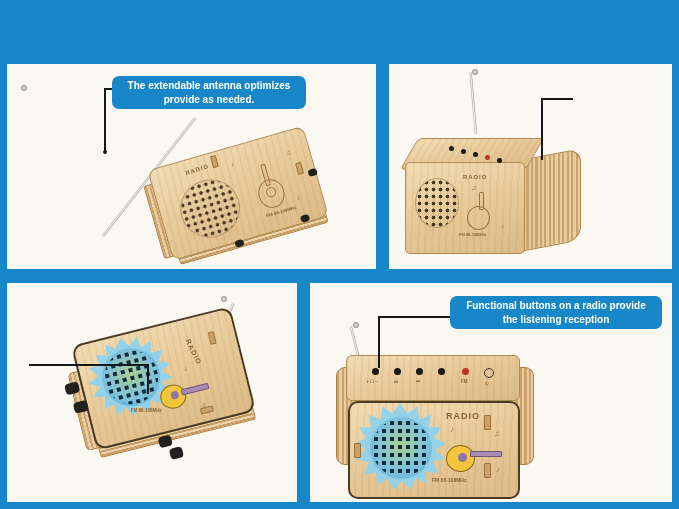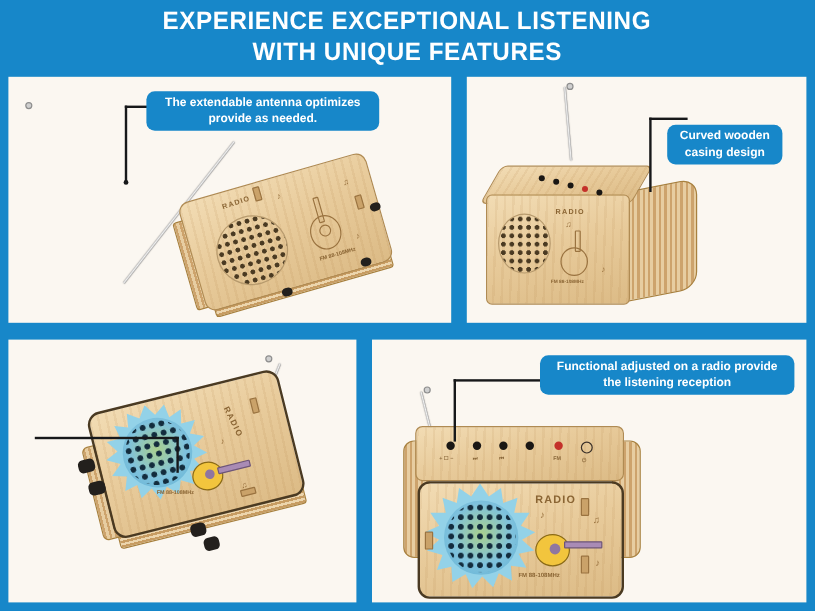--- a/index.html
+++ b/index.html
@@ -108,24 +108,20 @@
   .radio-word{position:absolute;color:#8a6534;font-weight:bold;letter-spacing:1px;}
   .fm-word{position:absolute;color:#8a6534;font-weight:bold;}
 
   .slot{position:absolute;background:#caa269;border:1px solid #9a7340;border-radius:1px;}
 </style>
 </head>
 <body>
 
 <div class="infographic">
 
-  <div class="heading">
-    <div class="line">EXPERIENCE EXCEPTIONAL LISTENING</div>
-    <div class="line">WITH UNIQUE FEATURES</div>
-  </div>
 
   <div class="panel" id="panel-tl">
 
     <div class="antenna" style="left:95px;top:22px;width:1.6px;height:150px;transform:rotate(38deg);"></div>
     <div class="antenna-tip" style="left:14px;top:21px;"></div>
 
     <div style="position:absolute;left:150px;top:82px;width:166px;height:108px;transform:rotate(-16deg);">
 
       <div class="wood-edge" style="position:absolute;left:8px;top:84px;width:152px;height:14px;border-radius:3px;"></div>
 
@@ -155,21 +151,21 @@
       <div class="pad" style="left:156px;top:44px;width:9px;height:7px;"></div>
       <div class="pad" style="left:66px;top:92px;width:9px;height:7px;"></div>
       <div class="pad" style="left:136px;top:86px;width:9px;height:7px;"></div>
     </div>
 
     <div class="leader" style="left:97px;top:24px;width:1.8px;height:64px;"></div>
     <div class="leader" style="left:97px;top:24px;width:34px;height:1.8px;"></div>
     <div class="leader-dot" style="left:96px;top:86px;"></div>
   </div>
 
-  <div class="callout multi" style="left:122px;top:76px;width:194px;">
+  <div class="callout multi" style="left:112px;top:76px;width:194px;">
     <span>The extendable antenna optimizes</span>
     <span>provide as needed.</span>
   </div>
 
   <div class="panel" id="panel-tr">
 
     <div class="antenna" style="left:86px;top:8px;width:1.8px;height:62px;transform:rotate(-5deg);"></div>
     <div class="antenna-tip" style="left:83px;top:5px;"></div>
 
     <div style="position:absolute;left:14px;top:72px;width:190px;height:116px;">
@@ -197,24 +193,20 @@
       <div class="btn-dot" style="left:58px;top:13px;width:5px;height:5px;"></div>
       <div class="btn-dot" style="left:70px;top:16px;width:5px;height:5px;"></div>
       <div class="btn-dot red" style="left:82px;top:19px;width:5px;height:5px;"></div>
       <div class="btn-dot" style="left:94px;top:22px;width:5px;height:5px;"></div>
     </div>
 
     <div class="leader" style="left:152px;top:34px;width:1.8px;height:62px;"></div>
     <div class="leader" style="left:152px;top:34px;width:32px;height:1.8px;"></div>
   </div>
 
-  <div class="callout multi" style="left:556px;top:104px;width:96px;">
-    <span>Curved wooden</span>
-    <span>casing design</span>
-  </div>
 
   <div class="panel" id="panel-bl">
 
     <div class="antenna" style="left:206px;top:16px;width:1.6px;height:52px;transform:rotate(22deg);"></div>
     <div class="antenna-tip" style="left:214px;top:13px;"></div>
 
     <div style="position:absolute;left:62px;top:40px;width:188px;height:140px;transform:rotate(-14deg);">
 
       <div class="wood-edge" style="position:absolute;left:18px;top:100px;width:158px;height:16px;border-radius:3px;"></div>
 
@@ -302,17 +294,17 @@
       <div class="slot" style="left:156px;top:60px;width:5px;height:13px;"></div>
       <div class="slot" style="left:156px;top:108px;width:5px;height:13px;"></div>
       <div class="slot" style="left:26px;top:88px;width:5px;height:13px;"></div>
     </div>
 
     <div class="leader" style="left:68px;top:33px;width:1.8px;height:52px;"></div>
     <div class="leader" style="left:68px;top:33px;width:74px;height:1.8px;"></div>
   </div>
 
   <div class="callout multi" style="left:450px;top:296px;width:212px;">
-    <span>Functional adjusted on a radio provide</span>
+    <span>Functional buttons on a radio provide</span>
     <span>the listening reception</span>
   </div>
 
 </div>
 
 </body></html>

